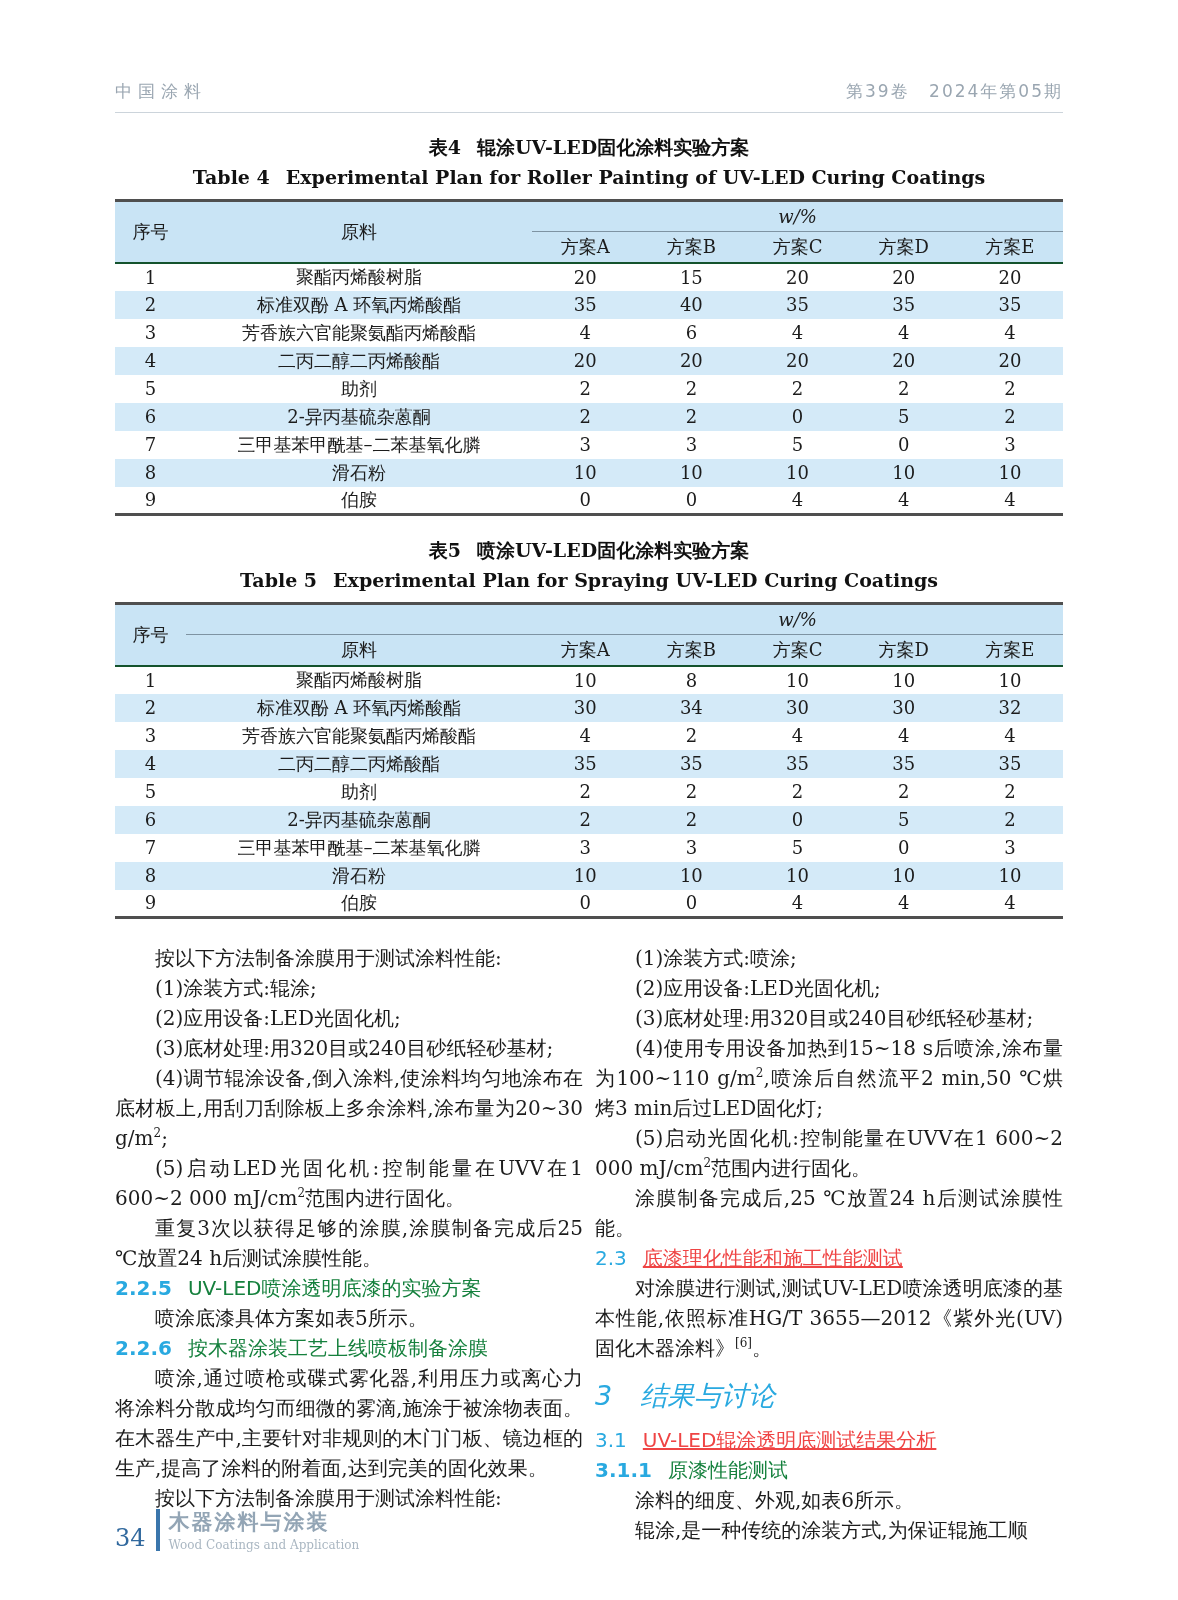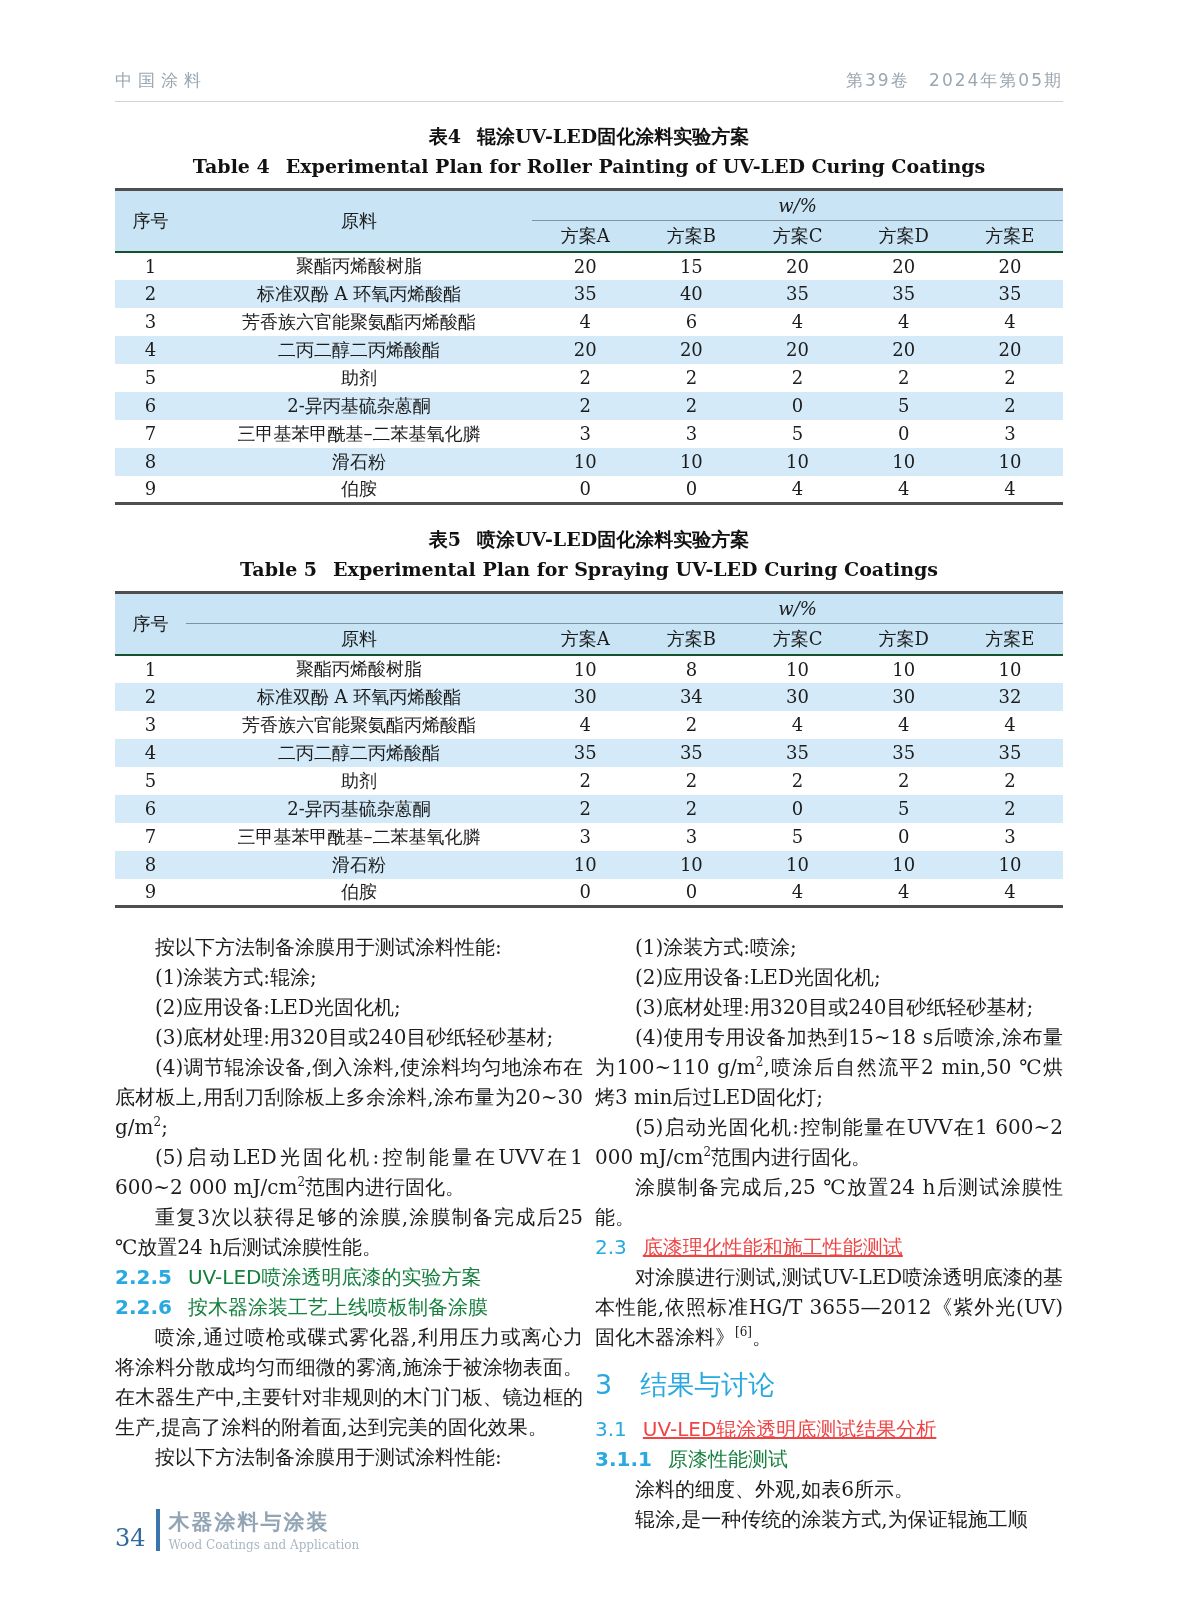--- a/index.html
+++ b/index.html
@@ -1,21 +1,21 @@
 <!DOCTYPE html>
 <html><head>
 <meta charset="utf-8">
 <style>
   * { box-sizing: border-box; }
   html,body { margin:0; padding:0; background:#ffffff; }
   .page {
     width:1178px; height:1600px; position:relative; overflow:hidden;
     background:#ffffff; color:#1c1c1c;
     font-family:"DejaVu Serif", serif;
-    padding:5px 115px;
+    padding:16px 115px;
   }
   
   .page-header {
     display:flex; justify-content:space-between; align-items:flex-end;
     padding-top:64px; padding-bottom:9px;
     border-bottom:1px solid #ccd4db;
     font-family:"DejaVu Sans", sans-serif;
     font-size:17px; color:#9aa6b1;
   }
   .page-header .journal { letter-spacing:6px; }
@@ -50,21 +50,21 @@
   .para { margin:0; text-indent:2em; text-align:justify; }
   .para sup { font-size:12px; line-height:0; }
   .h3, .h2 { font-family:"DejaVu Sans", sans-serif; font-size:20px; line-height:30px; }
   .h3 .num, .h2 .num, .h1 .num { color:#29a9e0; }
   .h3 .num { margin-right:16px;font-weight:bold; }
   .h2 .num { margin-right:16px; }
   .h2 .txt { color:#ef4444;text-decoration:underline; }
   .h3 .txt { color:#15803d; }
   .h1 {
     font-family:"DejaVu Sans", sans-serif; color:#29a9e0;
-    font-size:27px; line-height:34px; margin:16px 0 12px;
+    font-size:27px; line-height:34px; margin:16px 0 12px;font-style:italic;
   }
   .h1 .num { margin-right:28px; }
   
   .page-footer {
     position:absolute; left:115px; bottom:48px;
     display:flex; align-items:center;
   }
   .page-footer .page-num {
     color:#31699e; font-size:24px; margin-right:10px; align-self:flex-end;
   }
@@ -308,20 +308,21 @@
   <div class="columns">
     <div class="col" id="col-left">
         <p class="para">按以下方法制备涂膜用于测试涂料性能:</p>
         <p class="para">(1)涂装方式:辊涂;</p>
         <p class="para">(2)应用设备:LED光固化机;</p>
         <p class="para">(3)底材处理:用320目或240目砂纸轻砂基材;</p>
         <p class="para"><span>(4)调节辊涂设备,倒入涂料,使涂料均匀地涂布在底材板上,用刮刀刮除板上多余涂料,涂布量为20~30 g/m</span><sup>2</sup><span>;</span></p>
         <p class="para"><span>(5)启动LED光固化机:控制能量在UVV在1 600~2 000 mJ/cm</span><sup>2</sup><span>范围内进行固化。</span></p>
         <p class="para">重复3次以获得足够的涂膜,涂膜制备完成后25 ℃放置24 h后测试涂膜性能。</p>
         <div class="h3"><span class="num">2.2.5</span><span class="txt">UV-LED喷涂透明底漆的实验方案</span></div>
+        <p class="para">喷涂底漆具体方案如表5所示。</p>
         <div class="h3"><span class="num">2.2.6</span><span class="txt">按木器涂装工艺上线喷板制备涂膜</span></div>
         <p class="para">喷涂,通过喷枪或碟式雾化器,利用压力或离心力将涂料分散成均匀而细微的雾滴,施涂于被涂物表面。在木器生产中,主要针对非规则的木门门板、镜边框的生产,提高了涂料的附着面,达到完美的固化效果。</p>
         <p class="para">按以下方法制备涂膜用于测试涂料性能:</p>
       </div>
     <div class="col" id="col-right">
         <p class="para">(1)涂装方式:喷涂;</p>
         <p class="para">(2)应用设备:LED光固化机;</p>
         <p class="para">(3)底材处理:用320目或240目砂纸轻砂基材;</p>
         <p class="para"><span>(4)使用专用设备加热到15~18 s后喷涂,涂布量为100~110 g/m</span><sup>2</sup><span>,喷涂后自然流平2 min,50 ℃烘烤3 min后过LED固化灯;</span></p>
         <p class="para"><span>(5)启动光固化机:控制能量在UVV在1 600~2 000 mJ/cm</span><sup>2</sup><span>范围内进行固化。</span></p>

